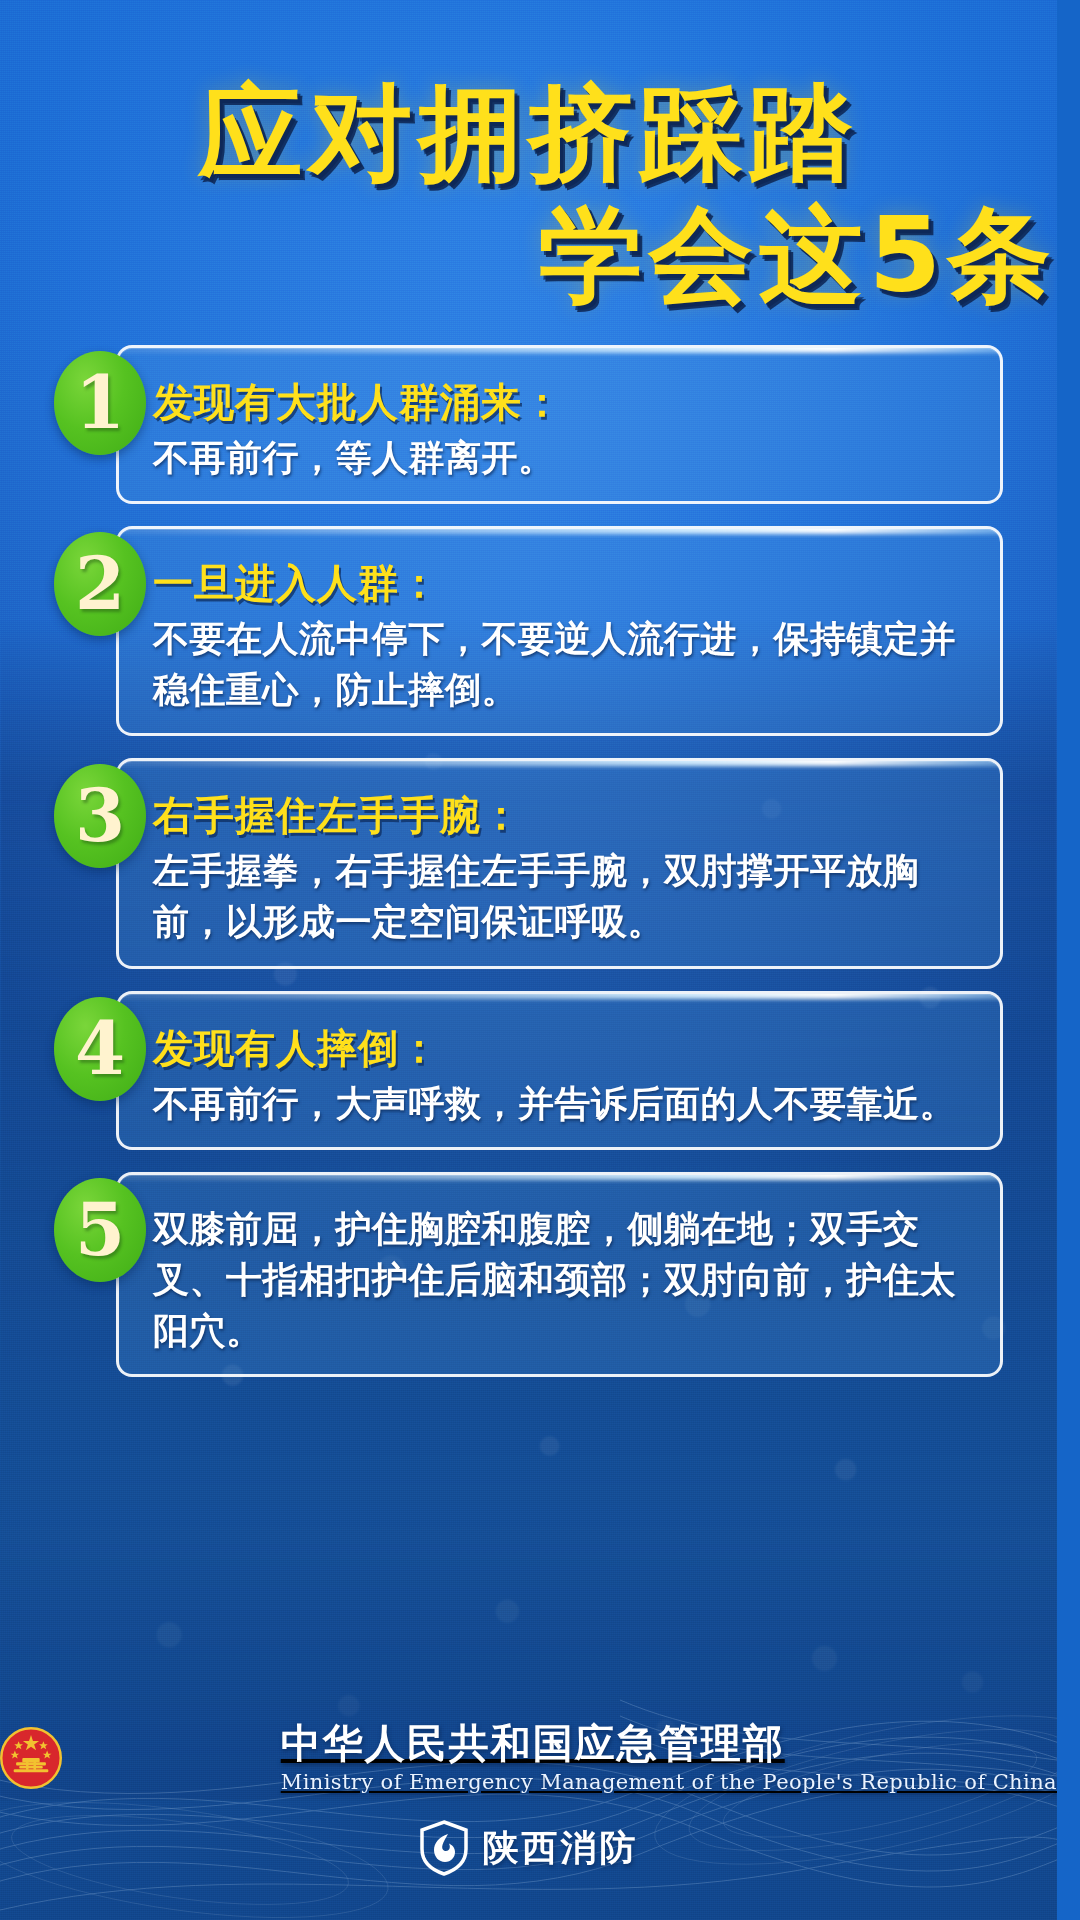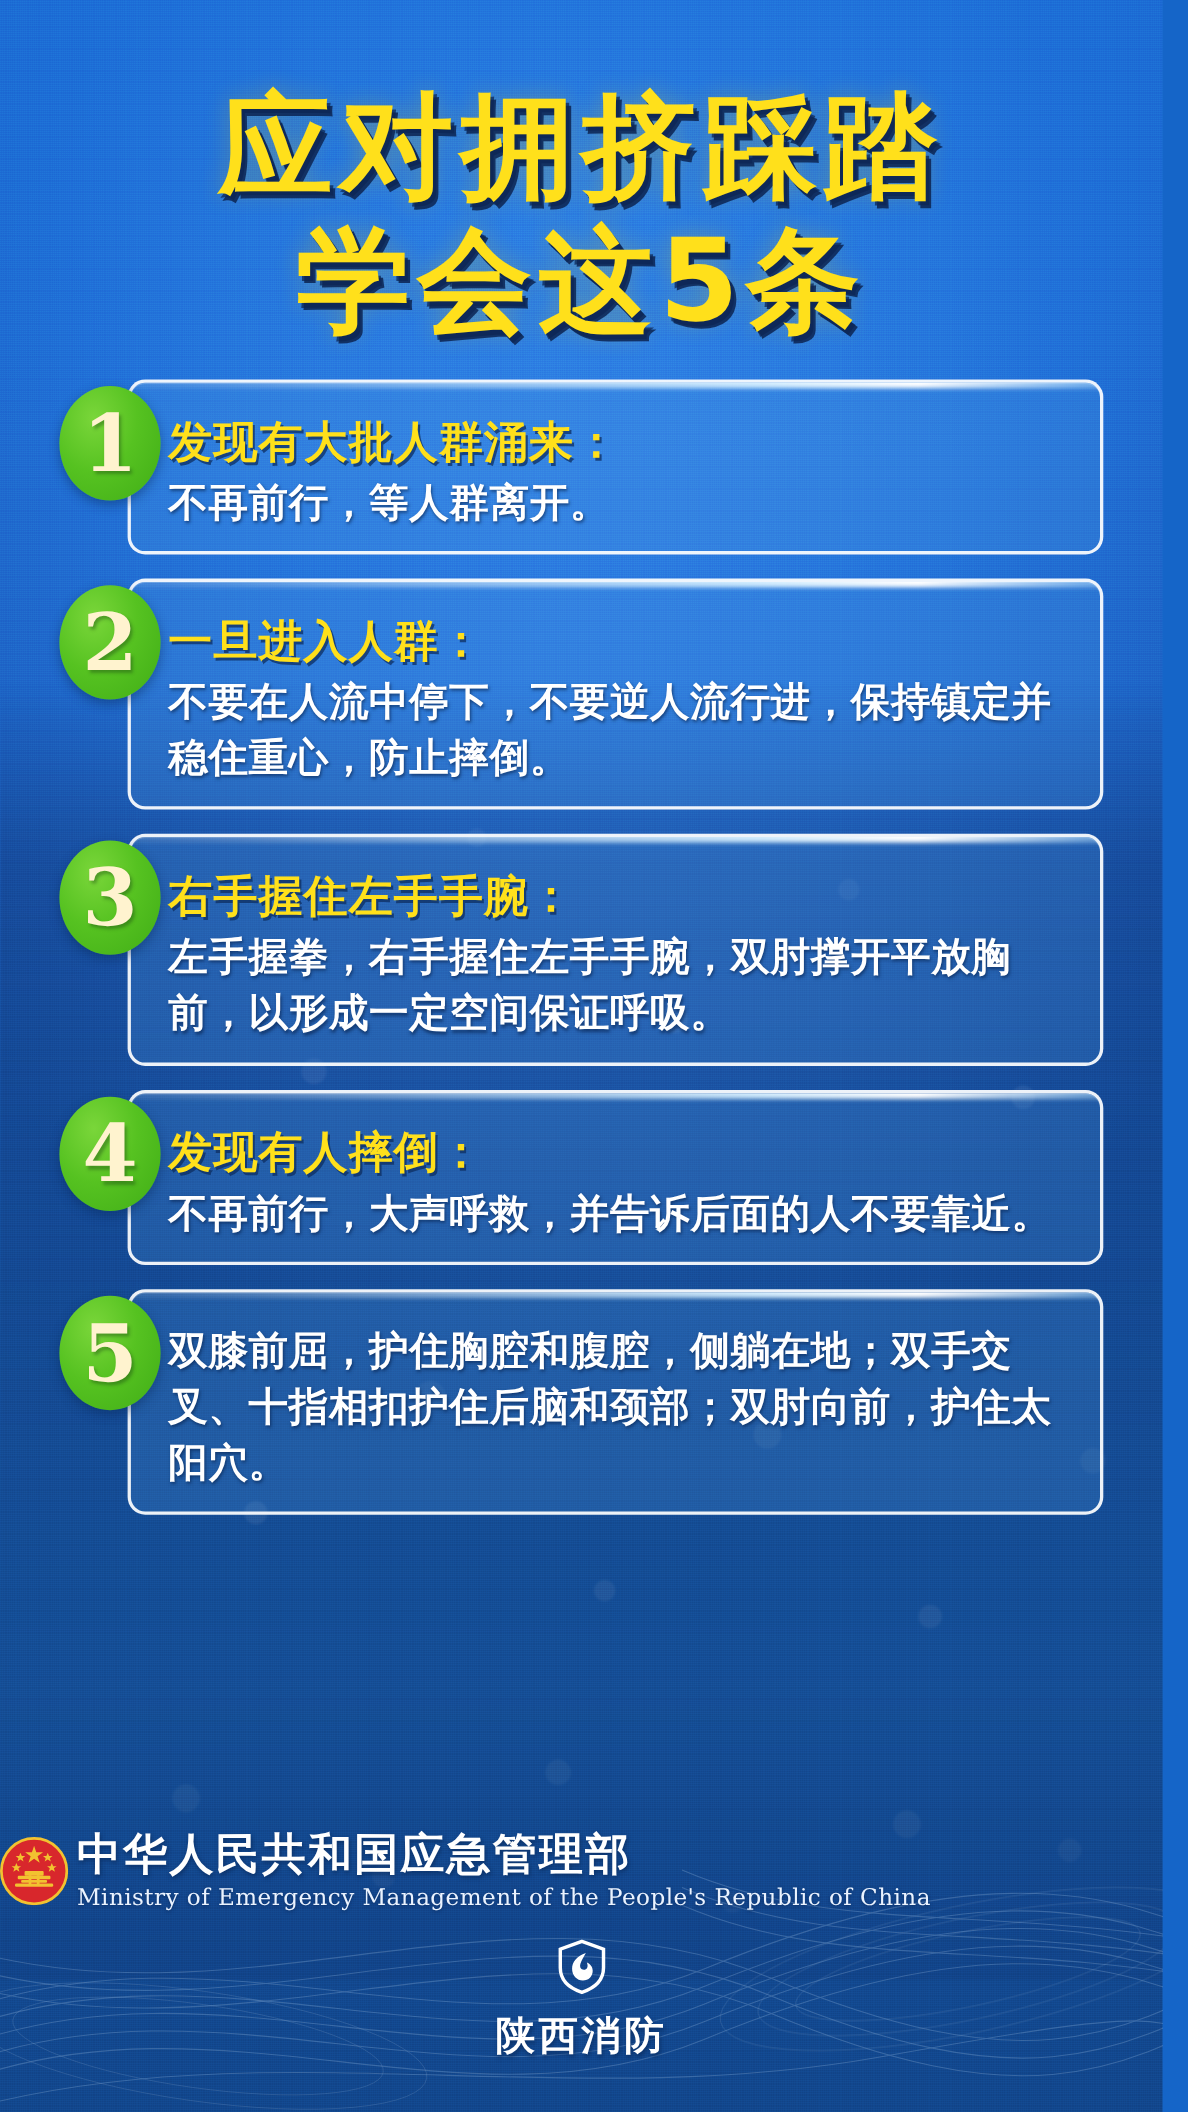--- a/index.html
+++ b/index.html
@@ -78,21 +78,21 @@
     font-weight:bold;
     color:#ffe01b;
     letter-spacing:6px;
     line-height:1.06;
     text-shadow:
        5px 6px 0 rgba(12,38,84,.88),
        3px 4px 0 rgba(12,38,84,.75),
        0 0 22px rgba(255,210,0,.25);
   }
   .title-1 { font-size:104px; }
-  .title-2 { font-size:104px; margin-top:12px; }
+  .title-2 { font-size:104px; margin-top:12px;text-align:right; }
 
   
   .tips { position:absolute; left:0; right:0; top:345px; }
   .tip {
     position:relative;
     margin:0 54px 22px 54px;
   }
   .tip-card {
     margin-left:62px;
     border:3px solid rgba(255,255,255,.92);
@@ -155,21 +155,21 @@
     color:#fff3cf;
     text-shadow:2px 3px 3px rgba(30,80,20,.45);
   }
 
   
   .footer {
     position:absolute; left:0; right:0; bottom:44px;
     text-align:center;
   }
   .footer-gov {
-    display:flex; align-items:center; justify-content:flex-start; gap:8px;
+    display:flex; align-items:center; justify-content:space-between; gap:8px;text-decoration:underline;
   }
   .emblem {
     width:62px; height:62px; flex:0 0 62px;
     position:relative;
   }
   .footer-gov-text { text-align:left; }
   .footer-gov-cn {
     font-family:"DejaVu Sans","Liberation Sans",sans-serif;
     font-weight:bold;
     font-size:40px;
@@ -181,21 +181,21 @@
   .footer-gov-en {
     font-family:"DejaVu Serif","Liberation Serif",serif;
     font-size:21px;
     color:#eaf3ff;
     letter-spacing:.4px;
     margin-top:5px;
     text-shadow:0 1px 3px rgba(8,36,80,.7);
   }
   .footer-brand {
     margin-top:26px;
-    display:flex; align-items:center; justify-content:center; gap:14px;flex-direction:column;
+    display:flex; align-items:center; justify-content:center; gap:14px;
   }
   .shield { width:50px; height:56px; flex:0 0 50px; }
   .footer-brand-text {
     font-family:"DejaVu Sans","Liberation Sans",sans-serif;
     font-weight:bold;
     font-size:36px;
     color:#ffffff;
     letter-spacing:3px;
     text-shadow:1px 2px 4px rgba(8,36,80,.65);
   }

